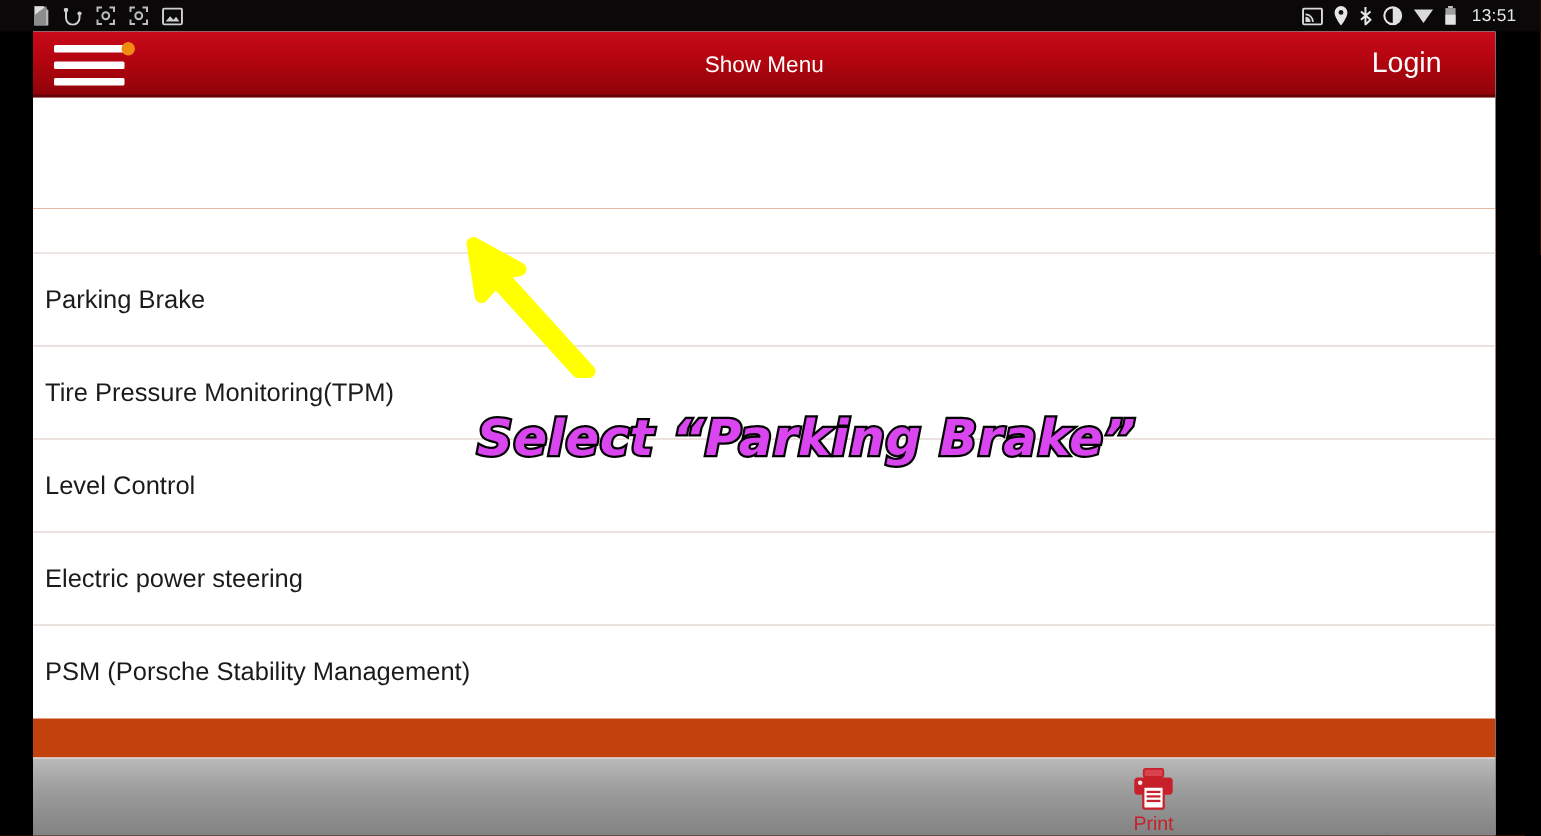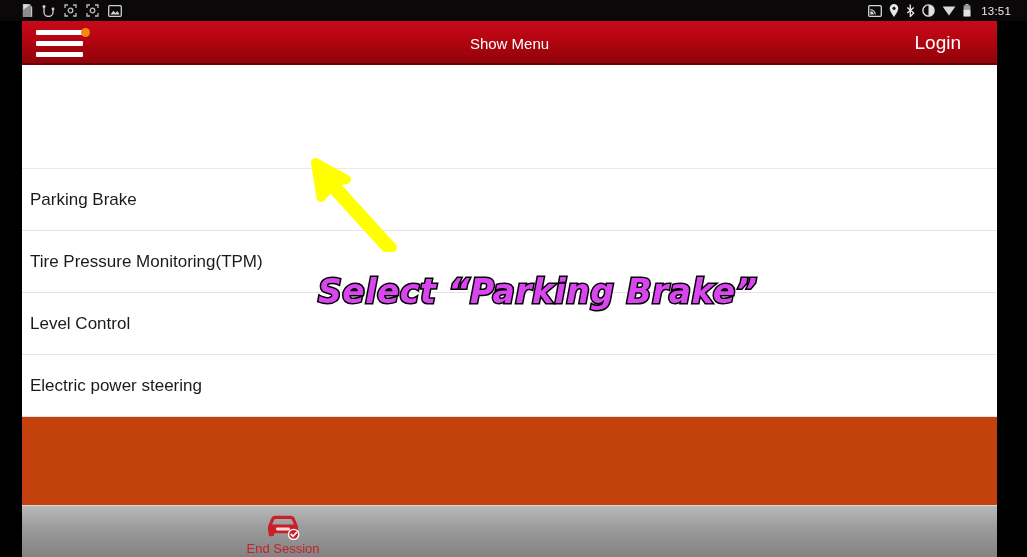--- a/index.html
+++ b/index.html
@@ -234,36 +234,41 @@
         </div>
         <div class="row">
           <span>Tire Pressure Monitoring(TPM)</span>
         </div>
         <div class="row">
           <span>Level Control</span>
         </div>
         <div class="row">
           <span>Electric power steering</span>
         </div>
+        <div class="row tail">
+          <span>PSM (Porsche Stability Management)</span>
+        </div>
       </div>
 
     <div class="toolbar">
-      <div class="tb-btn b1">
-        <svg width="38" height="28" viewBox="0 0 38 28">
-          <path d="M6 13.5l2.6-6.2A3 3 0 0 1 11.4 5.4h15.2a3 3 0 0 1 2.8 1.9L32 13.5" fill="none" stroke="#c8202a" stroke-width="3.1" stroke-linecap="round"></path>
-          <rect x="4" y="12.6" width="30" height="8.6" rx="2.6" fill="#c8202a"></rect>
-          <rect x="4.6" y="19.8" width="5.6" height="4.4" rx="1.6" fill="#c8202a"></rect>
-          <rect x="27.8" y="19.8" width="5.6" height="4.4" rx="1.6" fill="#c8202a"></rect>
-          <rect x="12" y="15.4" width="14" height="3" rx="1.3" fill="#fff" opacity=".85"></rect>
-          <circle cx="29.6" cy="22.4" r="5.1" fill="#c8202a" stroke="#fff" stroke-width="1.3"></circle>
-          <path d="M27.2 22.4l1.8 1.9 3.3-3.6" fill="none" stroke="#fff" stroke-width="1.7" stroke-linecap="round" stroke-linejoin="round"></path>
+
+      <div class="tb-btn b2">
+        <svg width="30" height="28" viewBox="0 0 30 28">
+          <rect x="8.5" y="0.6" width="13" height="5.4" rx="1" fill="#d8434d"></rect>
+          <rect x="8.5" y="0.6" width="13" height="5.4" rx="1" fill="none" stroke="#c8202a" stroke-width="1.2"></rect>
+          <rect x="2.2" y="6.4" width="25.6" height="11.4" rx="2.4" fill="#c8202a"></rect>
+          <circle cx="6.1" cy="9.9" r="1.5" fill="#fff" opacity=".9"></circle>
+          <rect x="8.2" y="12.4" width="13.6" height="14.6" rx="1" fill="#fff"></rect>
+          <rect x="8.2" y="12.4" width="13.6" height="14.6" rx="1" fill="none" stroke="#c8202a" stroke-width="1.5"></rect>
+          <rect x="10.4" y="15.2" width="9.2" height="1.5" fill="#c8202a"></rect>
+          <rect x="10.4" y="18.2" width="9.2" height="1.5" fill="#c8202a"></rect>
+          <rect x="10.4" y="21.2" width="9.2" height="1.5" fill="#c8202a"></rect>
         </svg>
-        <div class="tb-label">End Session</div>
+        <div class="tb-label">Print</div>
       </div>
-
     </div>
 
   </div>
 
   <div class="anno-layer">
     <svg width="1027" height="557" style="position:absolute;left:0;top:0">
       <g transform="translate(0,0)">
         <path d="M391 249 L336 189 L345 180 L314 163 L320 197 L329 188 L384 248 Z" fill="#ffff00"></path>
         <path d="M392.5 247.5 L333 182 L346.5 179.5 L315.5 162.5 L321 197.5 L330.5 187 L385.5 247.5 Z" fill="#ffff00" stroke="#ffff00" stroke-width="9" stroke-linejoin="round"></path>
       </g>

